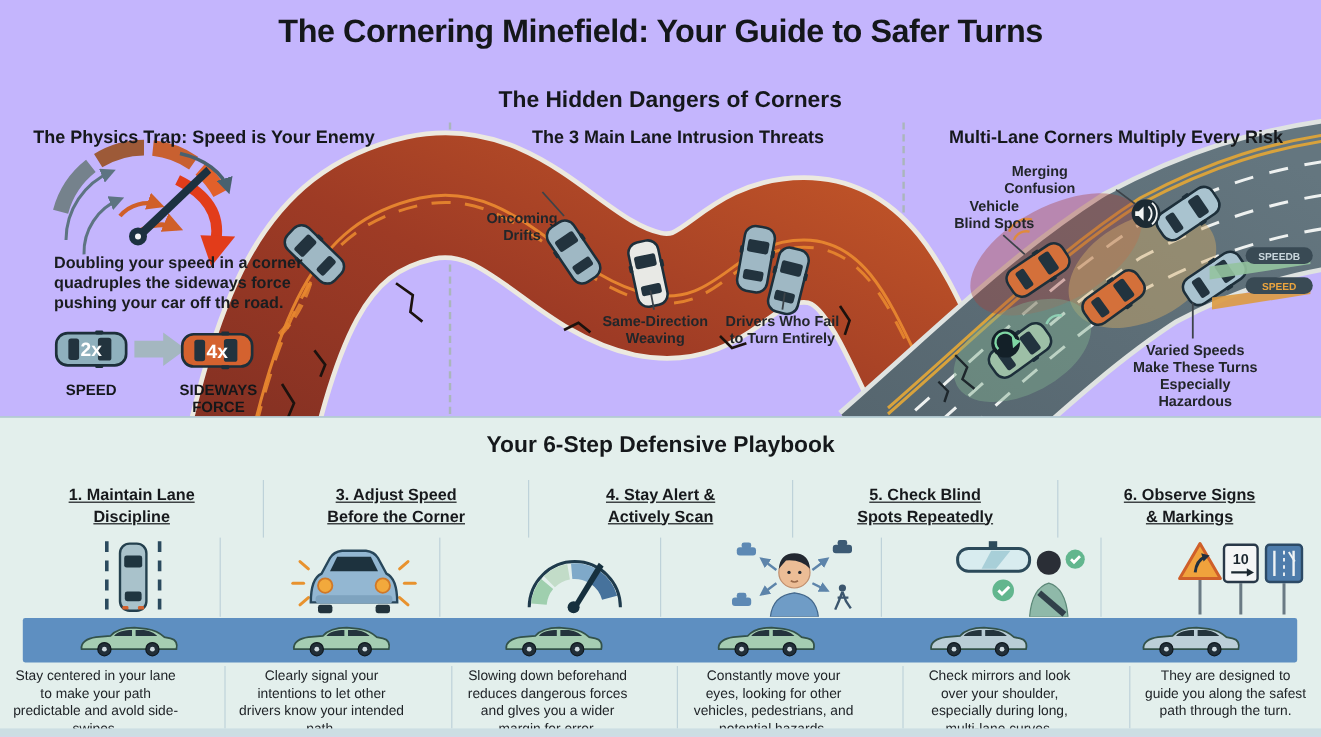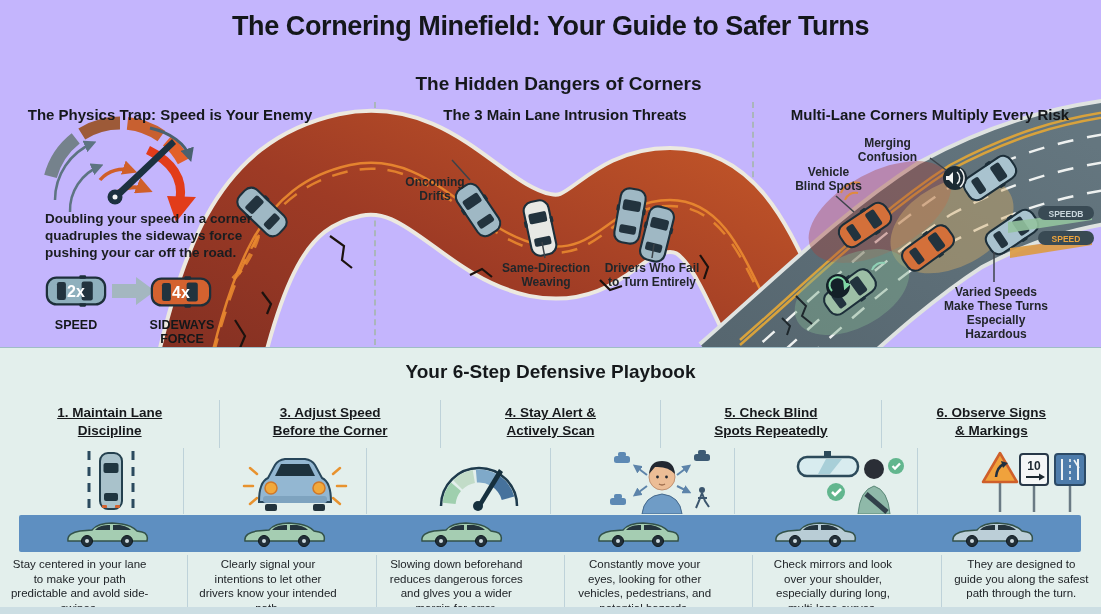--- a/index.html
+++ b/index.html
@@ -18,21 +18,21 @@
   .h-multilane { left:765px; width:330px; }
   .art { position:absolute; top:0; left:0; }
   .pre { white-space:pre-line; }
   .physics-body { position:absolute; left:45px; top:210px; width:235px;
     font-size:13.5px; line-height:1.26; font-weight:700; color:#1a1d20; }
   .art-label { position:absolute; text-align:center; font-size:12px; font-weight:700;
     line-height:1.18; color:#22262a; }
   .lbl-oncoming { left:385px; top:139px; width:100px;margin-top:36px; }
   .lbl-weaving  { left:490px; top:261px; width:112px; }
   .lbl-fail     { left:596px; top:261px; width:112px; }
-  .lbl-merging  { left:840px; top:136px; width:95px;  }
+  .lbl-merging  { left:819px; top:136px; width:95px;  }
   .lbl-blind    { left:786px; top:165px; width:85px;  }
   .lbl-varied   { left:935px; top:285px; width:122px; }
   .lbl-speed    { position:absolute; left:26px;  top:318px; width:100px; text-align:center;
     font-size:12.5px; font-weight:800; color:#14171a; }
   .lbl-force    { position:absolute; left:128px; top:318px; width:108px; text-align:center;
     font-size:12.5px; font-weight:800; color:#14171a; }
 
   
   .playbook { position:absolute; top:347px; left:0; width:1101px; height:267px;
     background:#e3efec; border-top:1px solid #9fbdc6; }

